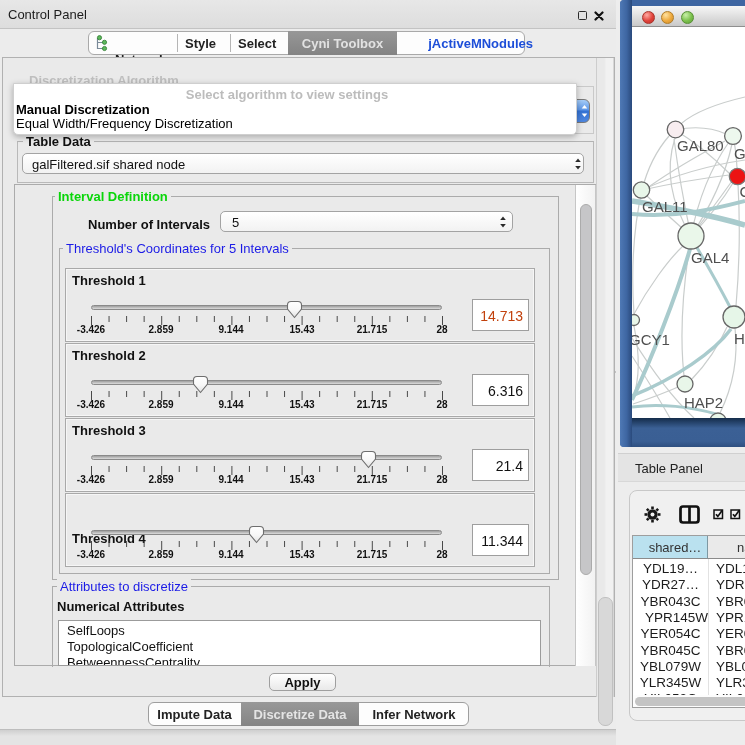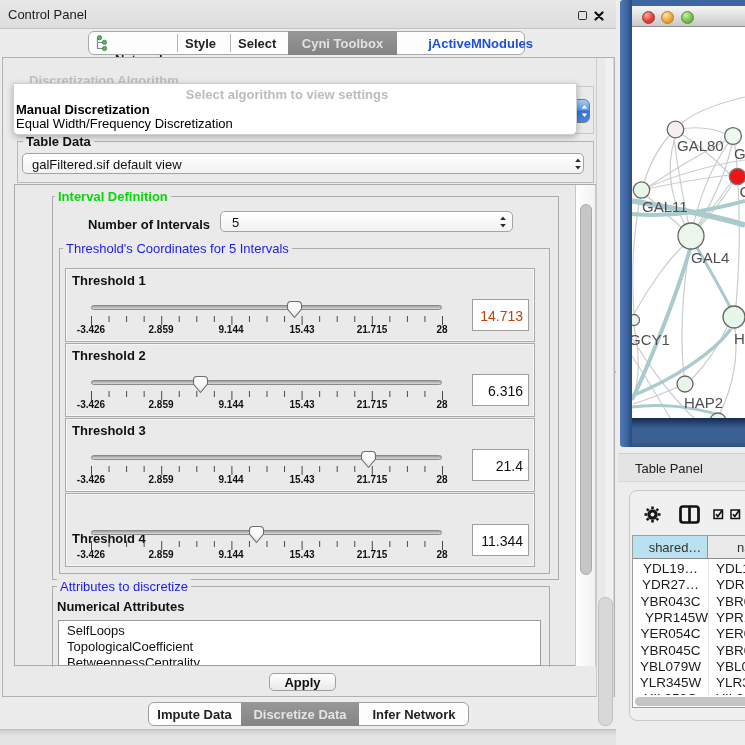--- a/index.html
+++ b/index.html
@@ -56,21 +56,21 @@
 
 <div class="abs" style="left:575px;top:185px;width:21px;height:481px;background:linear-gradient(90deg,#ffffff,#f2f2f2);border-left:1px solid #c6c6c6;border-right:1px solid #c6c6c6;box-sizing:border-box;"></div>
 <div class="abs" style="left:580px;top:204px;width:12px;height:371px;background:#c6c6c8;border:1px solid #ababab;border-radius:6px;box-sizing:border-box;"></div>
 
 <div class="abs" style="left:596px;top:58px;width:18px;height:639px;background:linear-gradient(90deg,#e9e9e9 45%,#f1f1f1 58%);border-left:1px solid #cdcdcd;border-right:1px solid #d6d6d6;box-sizing:border-box;"></div>
 <div class="abs" style="left:597.5px;top:597px;width:15px;height:129px;background:#d8d8d8;border:1px solid #c0c0c0;border-radius:7px;box-sizing:border-box;"></div>
 
 <div class="abs" style="left:17px;top:141px;width:575px;height:40px;border:1px solid #b9b9b9;border-top-color:#b3b3b3;"></div>
 <div class="abs b" style="left:23px;top:134px;color:#111;background:#eaeaea;padding:0 3px;">Table Data</div>
 <div class="abs" style="left:22px;top:153px;width:562px;height:21px;background:linear-gradient(#ffffff,#f2f2f2);border:1px solid #a3a3a3;border-radius:5px;box-sizing:border-box;"></div>
-<div class="abs" style="left:32px;top:157px;color:#111;">galFiltered.sif default view</div>
+<div class="abs" style="left:32px;top:157px;color:#111;">galFiltered.sif shared node</div>
 <svg class="abs" style="left:573px;top:157px;" width="10" height="14">
 <path d="M5,1.5 L7.8,5 L2.2,5 Z" fill="#2a2a2a"></path>
     <path d="M5,12.5 L7.8,9 L2.2,9 Z" fill="#2a2a2a"></path>
 </svg>
 
 <div class="abs" style="left:52px;top:196px;width:505px;height:382px;border:1px solid #ababab;"></div>
 <div class="abs b" style="left:55px;top:189px;color:#0ad60a;background:#eaeaea;padding:0 3px;">Interval Definition</div>
 <div class="abs b" style="left:88px;top:217px;color:#111;">Number of Intervals</div>
 <div class="abs" style="left:220px;top:211px;width:293px;height:21px;background:linear-gradient(#ffffff,#f2f2f2);border:1px solid #a3a3a3;border-radius:5px;box-sizing:border-box;"></div>
 <div class="abs" style="left:232px;top:215px;color:#111;">5</div>
@@ -392,21 +392,21 @@
 <div class="abs" style="left:75px;top:0;width:38px;height:23px;background:#eaeaea;border-bottom:1px solid #8b8b8b;box-sizing:border-box;">
       <span style="position:absolute;left:29px;top:4px;color:#333;">na</span>
     </div>
 <div class="abs" style="left:75px;top:23px;width:1px;height:136px;background:#e2e2e2;"></div>
 <div class="abs" style="left:0px;top:25.0px;width:75px;text-align:center;color:#1c1c1c;font-size:13.5px;">YDL19…</div>
 <div class="abs" style="left:83px;top:25.0px;color:#1c1c1c;font-size:13.5px;white-space:nowrap;">YDL1</div>
 <div class="abs" style="left:0px;top:41.3px;width:75px;text-align:center;color:#1c1c1c;font-size:13.5px;">YDR27…</div>
 <div class="abs" style="left:83px;top:41.3px;color:#1c1c1c;font-size:13.5px;white-space:nowrap;">YDR2</div>
 <div class="abs" style="left:0px;top:57.6px;width:75px;text-align:center;color:#1c1c1c;font-size:13.5px;">YBR043C</div>
 <div class="abs" style="left:83px;top:57.6px;color:#1c1c1c;font-size:13.5px;white-space:nowrap;">YBR0</div>
-<div class="abs" style="left:0px;top:73.9px;width:75px;text-align:left;color:#1c1c1c;font-size:13.5px;margin-left:12px;">YPR145W</div>
+<div class="abs" style="left:0px;top:73.9px;width:75px;text-align:right;color:#1c1c1c;font-size:13.5px;">YPR145W</div>
 <div class="abs" style="left:83px;top:73.9px;color:#1c1c1c;font-size:13.5px;white-space:nowrap;">YPR1</div>
 <div class="abs" style="left:0px;top:90.2px;width:75px;text-align:center;color:#1c1c1c;font-size:13.5px;">YER054C</div>
 <div class="abs" style="left:83px;top:90.2px;color:#1c1c1c;font-size:13.5px;white-space:nowrap;">YER0</div>
 <div class="abs" style="left:0px;top:106.5px;width:75px;text-align:center;color:#1c1c1c;font-size:13.5px;">YBR045C</div>
 <div class="abs" style="left:83px;top:106.5px;color:#1c1c1c;font-size:13.5px;white-space:nowrap;">YBR0</div>
 <div class="abs" style="left:0px;top:122.8px;width:75px;text-align:center;color:#1c1c1c;font-size:13.5px;">YBL079W</div>
 <div class="abs" style="left:83px;top:122.8px;color:#1c1c1c;font-size:13.5px;white-space:nowrap;">YBL0</div>
 <div class="abs" style="left:0px;top:139.1px;width:75px;text-align:center;color:#1c1c1c;font-size:13.5px;">YLR345W</div>
 <div class="abs" style="left:83px;top:139.1px;color:#1c1c1c;font-size:13.5px;white-space:nowrap;">YLR3</div>
 <div class="abs" style="left:0px;top:155.4px;width:75px;text-align:center;color:#1c1c1c;font-size:13.5px;">YIL053C</div>

